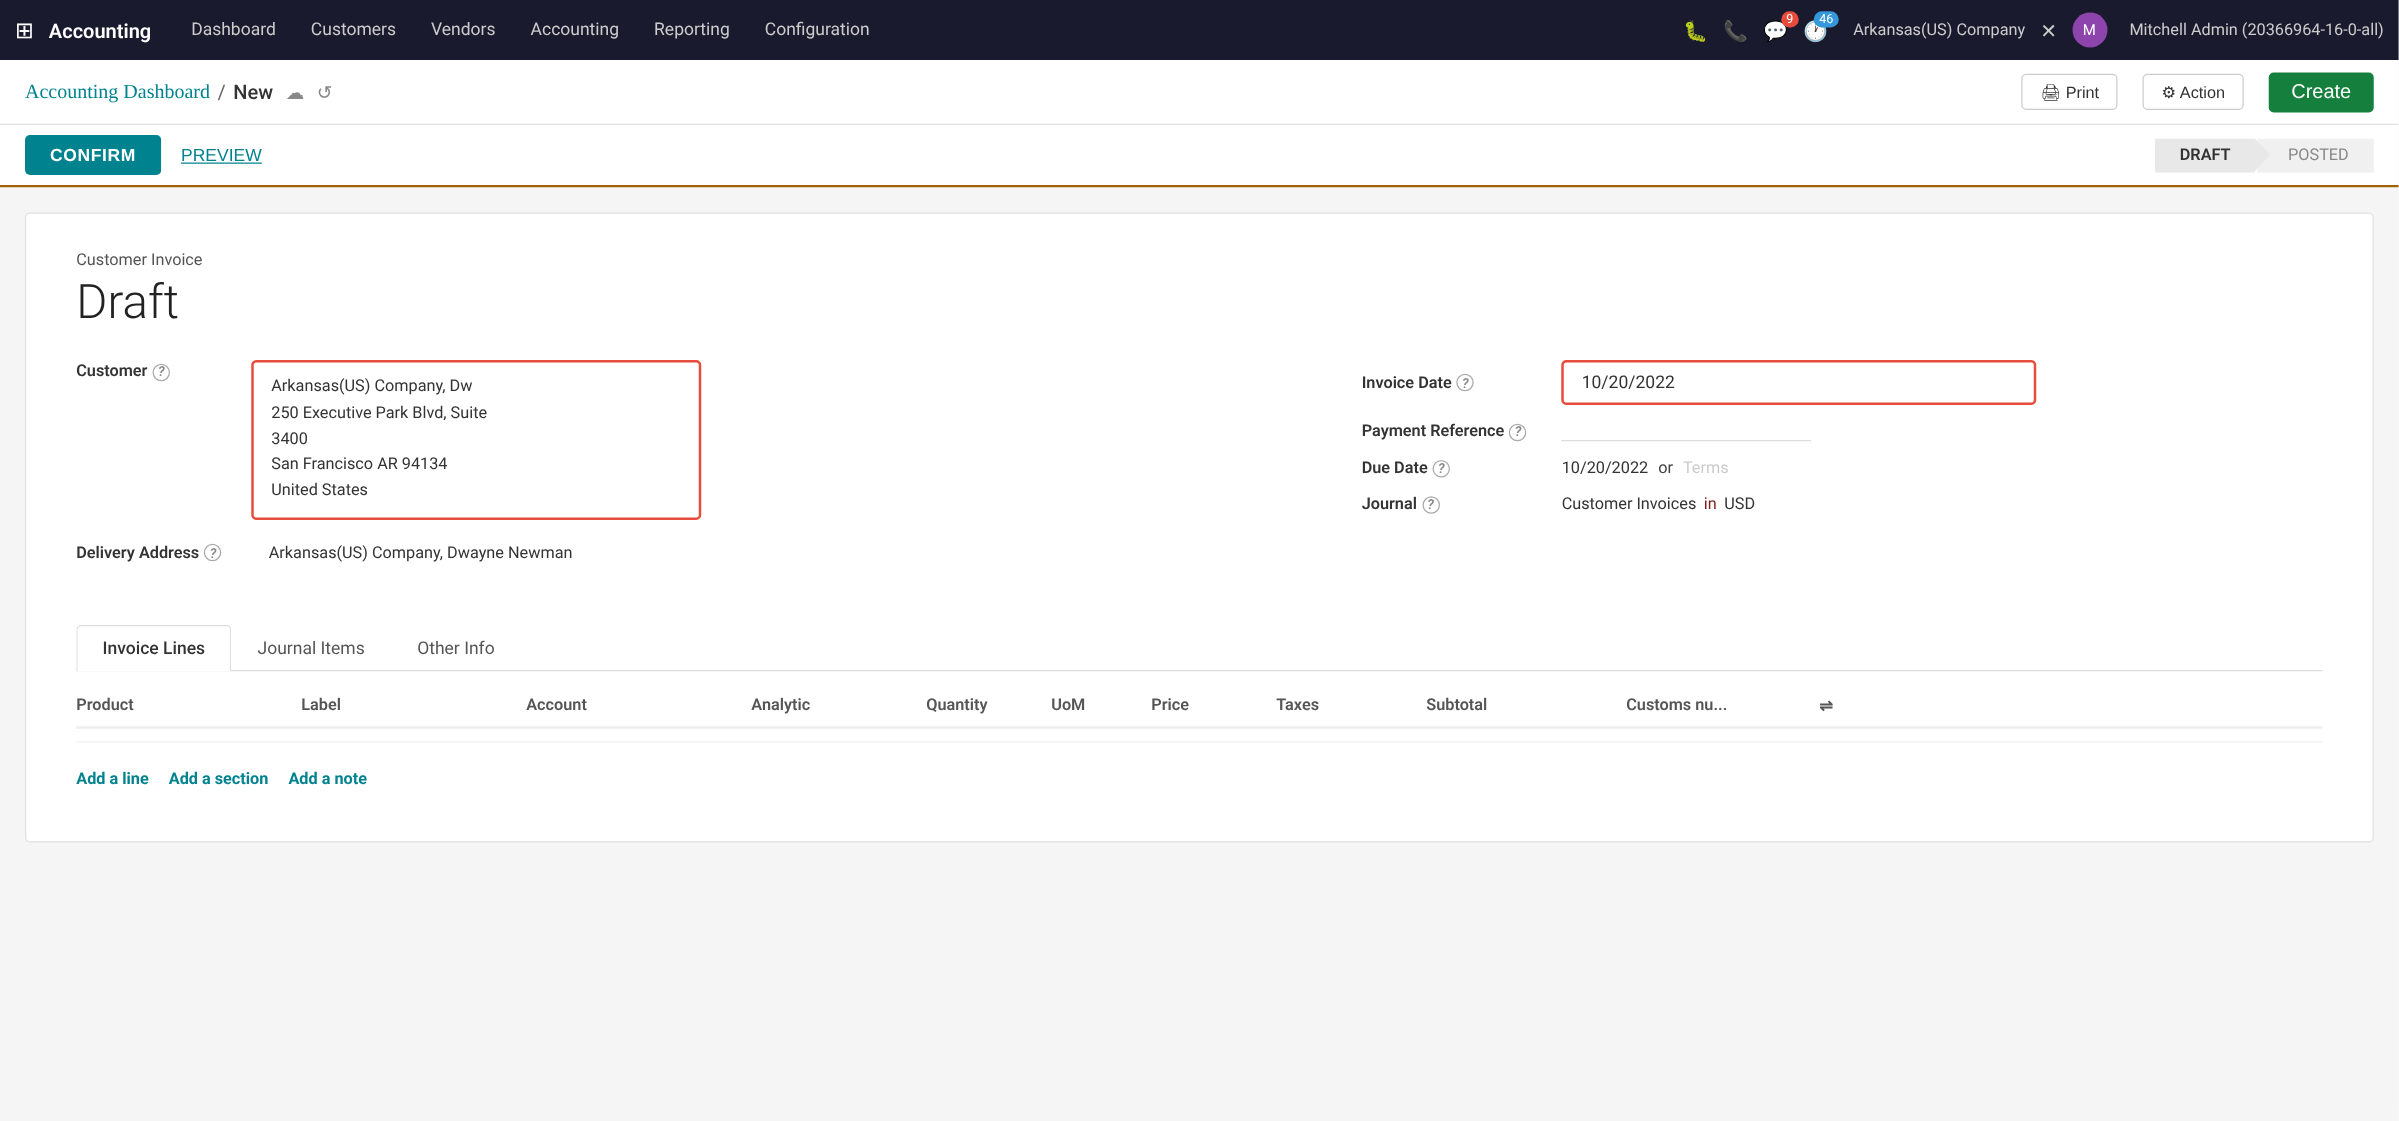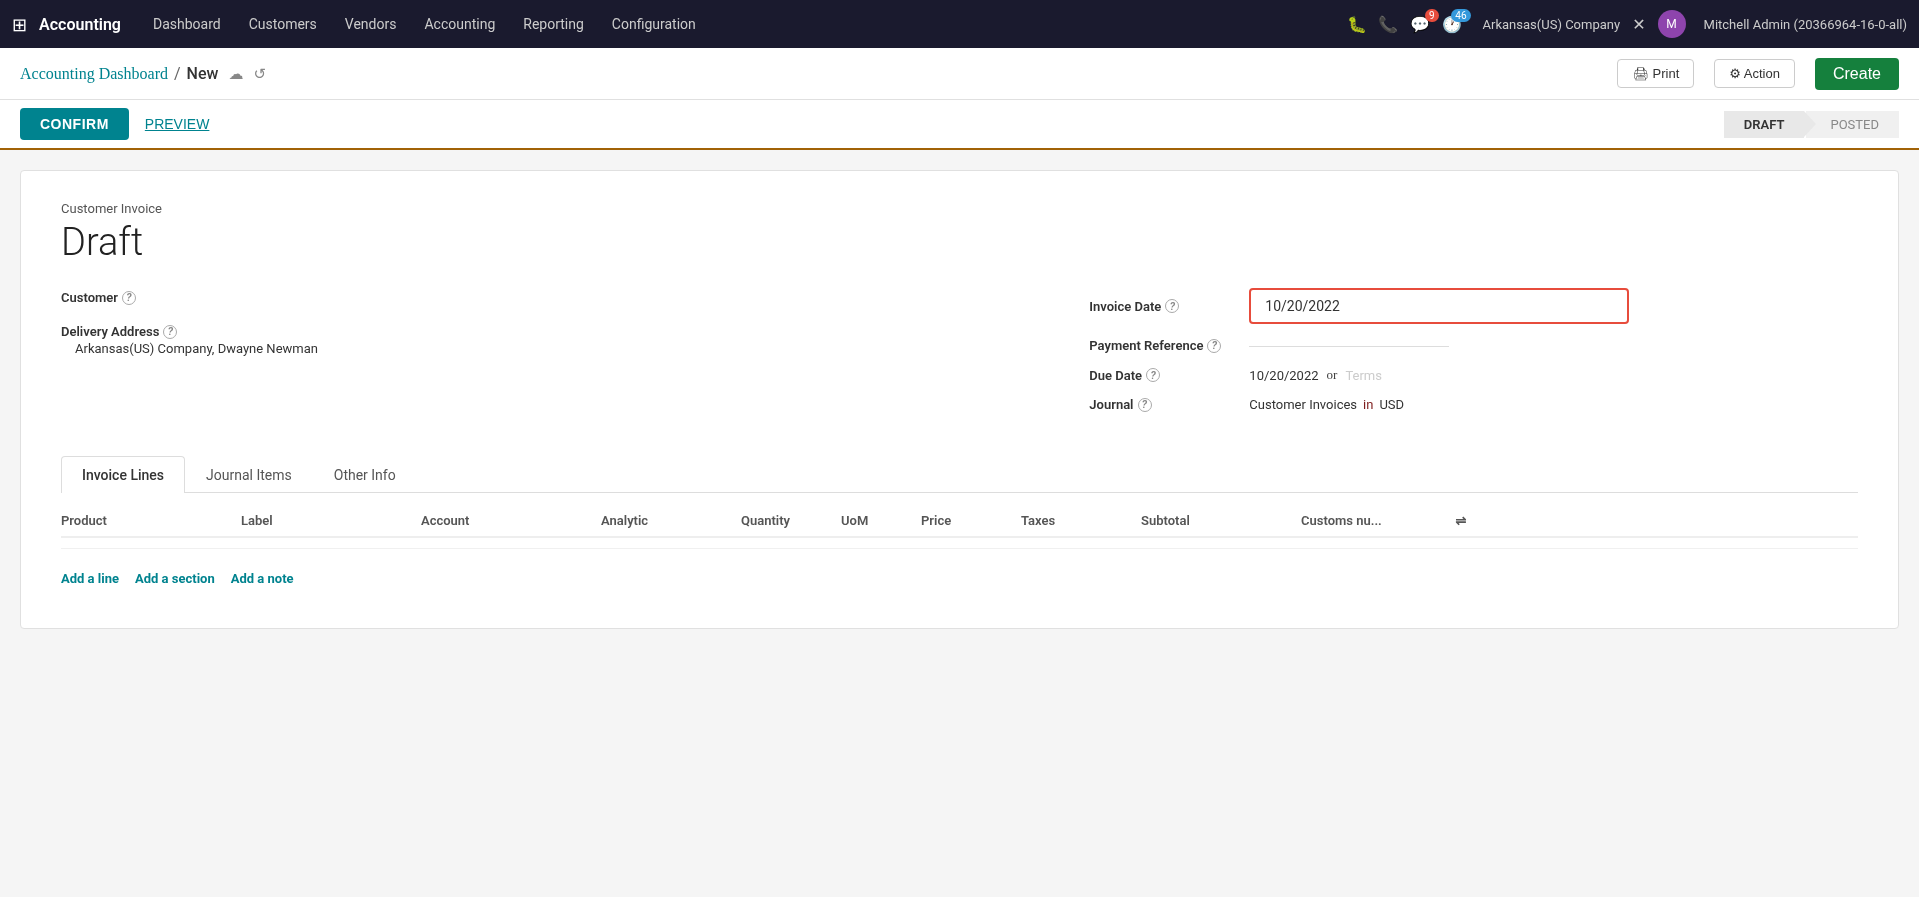--- a/index.html
+++ b/index.html
@@ -111,34 +111,33 @@
       border-radius: 4px;
       padding: 8px 14px;
       display: flex;
       align-items: center;
       gap: 60px;
       min-width: 380px;
     }
 
     .right-field-row {
       display: flex;
-      align-items: center;
       margin-bottom: 14px;
     }
     .right-field-label {
       font-weight: 600;
       font-size: 13px;
       color: #333;
       min-width: 160px;
       display: flex;
       align-items: center;
       gap: 4px;
     }
     .right-field-value { font-size: 13px; color: #333; }
-    .right-field-or { color: #404040; margin: 0 8px; font-size: 13px; font-family: Liberation Serif, serif; }
+    .right-field-or { color: #404040; margin: 0 8px; font-size: 13px; }
     .right-field-terms { color: #ccc; font-size: 13px; }
     .right-field-in { color: #7f1d1d; margin: 0 6px; font-size: 13px; }
     .right-field-currency { font-size: 13px; color: #333; }
 
     
     .tabs { display: flex; border-bottom: 1px solid #ddd; margin-bottom: 20px; }
     .tab { padding: 10px 20px; font-size: 14px; color: #555; cursor: pointer; border: 1px solid transparent; border-bottom: none; margin-bottom: -1px; border-radius: 4px 4px 0 0; }
     .tab.active { color: #333; font-weight: 500; background: #fff; border-color: #ddd; border-bottom-color: #fff; }
     .table-header { display: grid; grid-template-columns: 180px 180px 180px 140px 100px 80px 100px 120px 160px 140px 40px; gap: 0; border-bottom: 2px solid #eee; padding-bottom: 8px; margin-bottom: 4px; }
     .col-header { font-size: 13px; font-weight: 600; color: #555; }
@@ -213,23 +212,30 @@
 
     <div class="invoice-fields">
 
       <div class="left-fields">
 
         <div class="field-group">
           <div class="field-label">
             <span>Customer</span>
             <span class="field-help">?</span>
           </div>
-        </div>
-
-        <div class="field-group" style="margin-top: 17px; flex-direction: column;">
+          <div class="customer-box">
+            <div class="field-value">Arkansas(US) Company, Dw</div>
+            <div class="field-value">250 Executive Park Blvd, Suite</div>
+            <div class="field-value">3400</div>
+            <div class="field-value">San Francisco AR 94134</div>
+            <div class="field-value">United States</div>
+          </div>
+        </div>
+
+        <div class="field-group" style="margin-top: 17px;">
           <div class="field-label">
             <span>Delivery Address</span>
             <span class="field-help">?</span>
           </div>
           <div class="field-value" style="padding-left: 14px;">Arkansas(US) Company, Dwayne Newman</div>
         </div>
       </div>
 
       <div class="right-fields">
 

